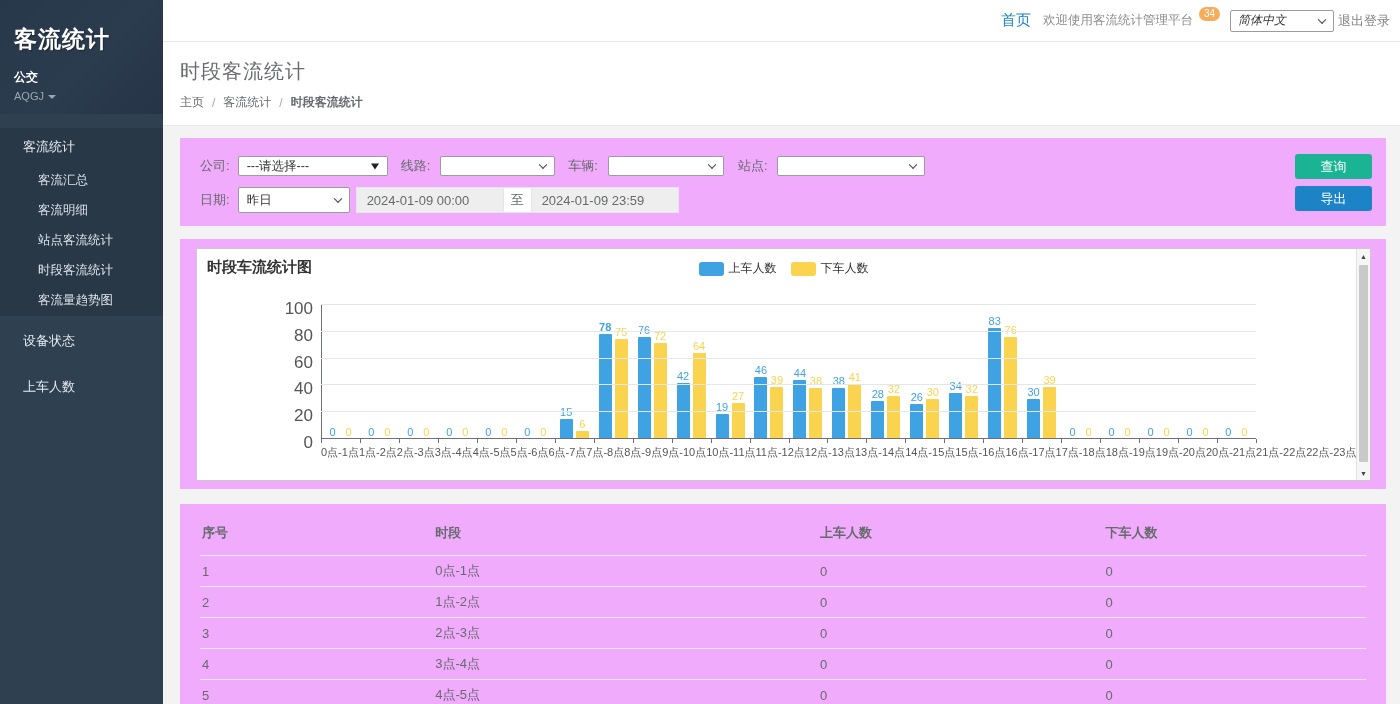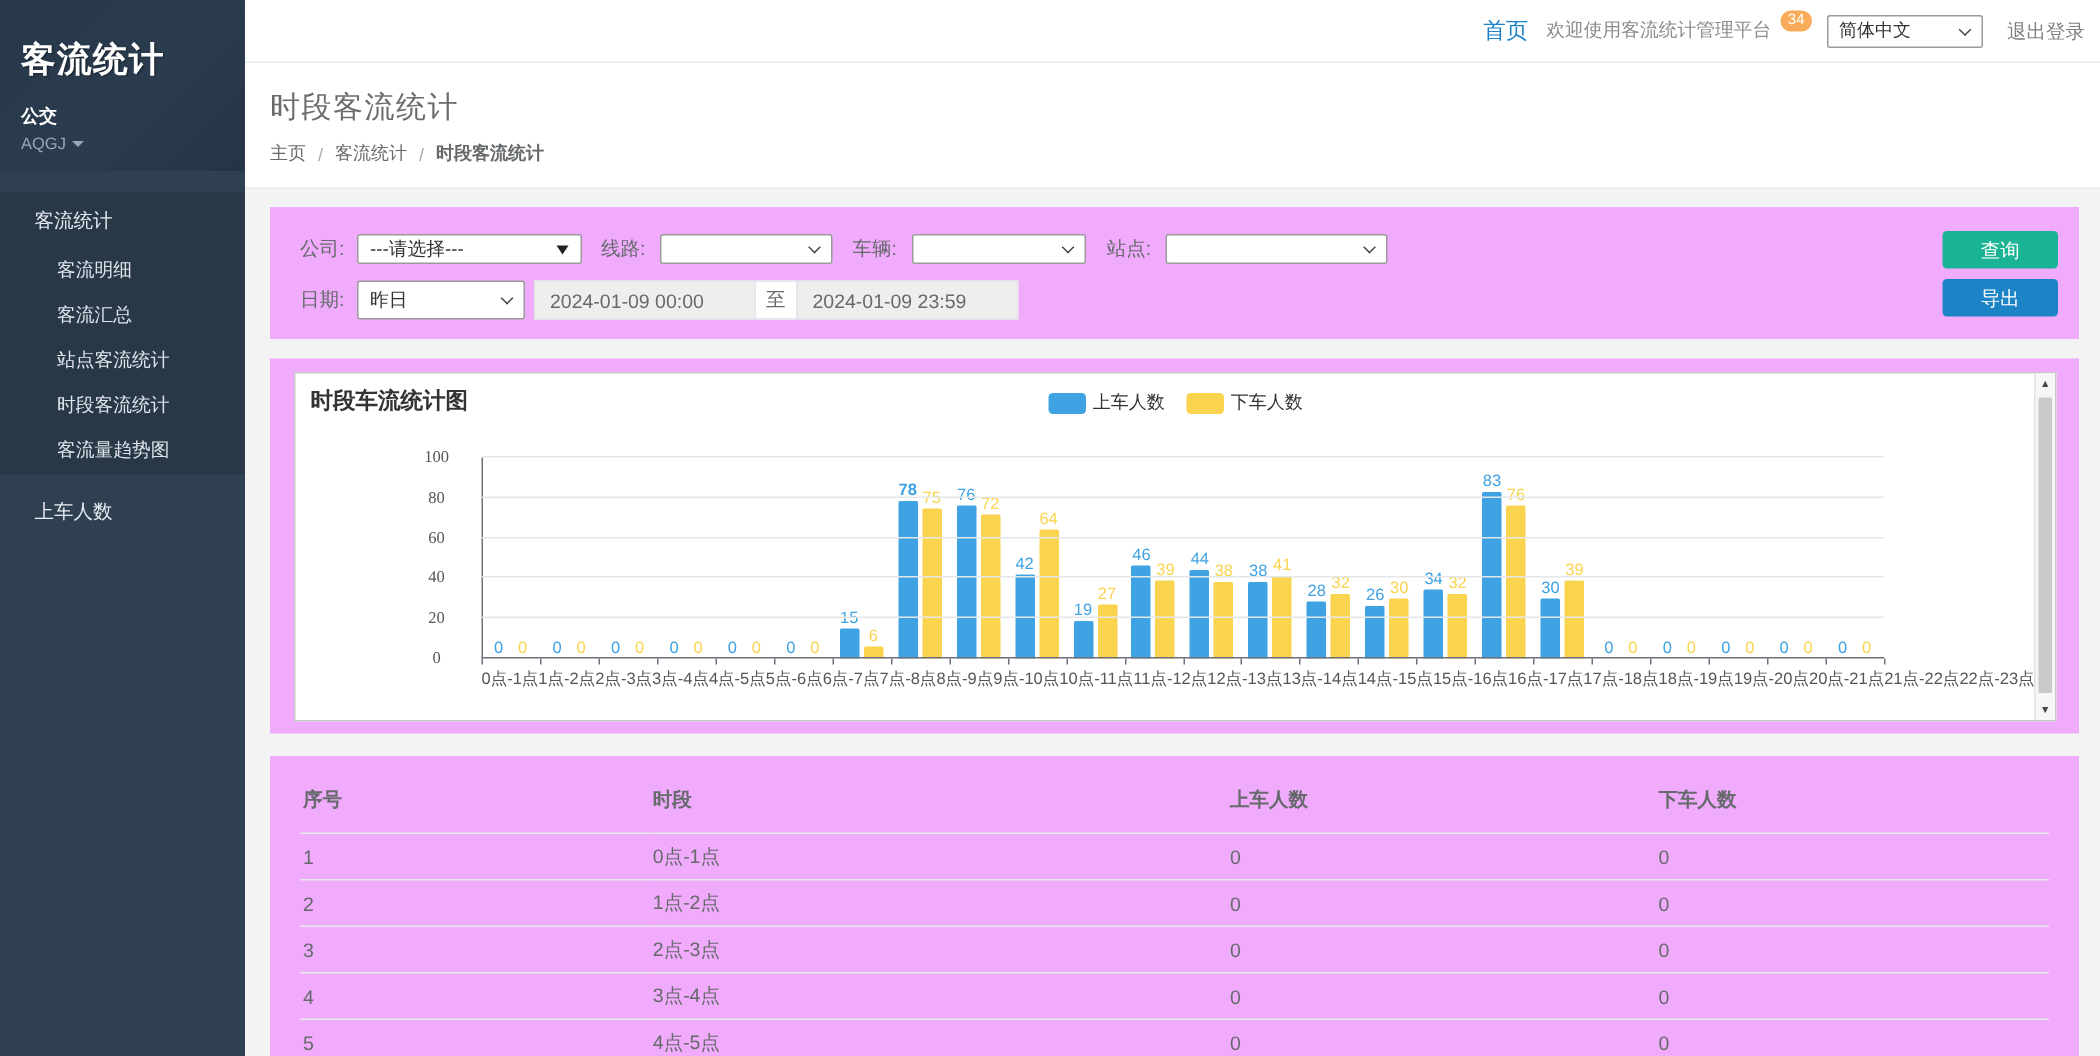--- a/index.html
+++ b/index.html
@@ -31,21 +31,21 @@
     display:flex; align-items:center; justify-content:flex-end; padding-right:10px; }
   .home-link { color:#1c84c6; font-size:15px; margin-right:12px; cursor:pointer; }
   .welcome { color:#8c8c8c; font-size:12.5px; }
   .badge { background:#f8ac59; color:#fff; font-size:10px; line-height:12px;
     padding:1px 5px; border-radius:8px; align-self:flex-start; margin:7px 10px 0 6px; }
   .ui-select { position:relative; background:#fff; border:1px solid #9b9b9b; border-radius:2px;
     font-size:12px; color:#333; display:flex; align-items:center; cursor:pointer; }
   .ui-select .chev { position:absolute; right:8px; top:50%; width:6px; height:6px;
     border-right:1.6px solid #444; border-bottom:1.6px solid #444;
     transform:translateY(-70%) rotate(45deg); }
-  .lang-select { width:104px; height:22px; padding-left:7px; margin-right:16px; }
+  .lang-select { width:104px; height:22px; padding-left:7px; margin-right:4px;font-style:italic; }
   .logout { color:#808080; font-size:13px; cursor:pointer; white-space:nowrap; }
 
   
   .page-heading { background:#fff; padding:16px 0 14px 17px; border-bottom:1px solid #e7eaec; }
   .page-title { color:#6a6c6f; font-size:20px; font-weight:400; letter-spacing:1px; }
   .breadcrumb { margin-top:9px; font-size:12px; color:#676a6c; display:flex; gap:8px; align-items:center; }
   .breadcrumb .sep { color:#aaa; }
   .breadcrumb .active { font-weight:bold; }
   .breadcrumb span.link { cursor:pointer; }
 
@@ -82,21 +82,21 @@
   .chart-title { position:absolute; left:10px; top:9px; font-size:15px; font-weight:bold; color:#333; }
   .legend { position:absolute; top:11px; left:50%; transform:translateX(-50%);
     display:flex; gap:14px; align-items:center; }
   .legend-item { display:flex; align-items:center; gap:5px; cursor:pointer; }
   .legend-swatch { width:25px; height:14px; border-radius:3px; }
   .legend-label { font-size:12px; color:#333; }
   .plot { position:absolute; left:124px; top:56px; width:935px; height:134px; }
   .yaxis-line { position:absolute; left:0; top:0; bottom:0; width:1px; background:#6e7079; }
   .gridline { position:absolute; left:0; right:0; height:1px; background:#e4e7ea; }
   .gridline.axis { background:#6e7079; }
-  .ylabel { position:absolute; width:44px; text-align:center; font-size:11px; color:#555;font-family:Liberation Serif, serif; }
+  .ylabel { position:absolute; width:44px; text-align:right; font-size:17px; color:#555; }
   .bars-row { position:absolute; left:0; right:0; bottom:0; top:0; display:flex; align-items:flex-end; }
   .slot { flex:1; display:flex; justify-content:center; align-items:flex-end; gap:3px; height:100%; }
   .barwrap { display:flex; flex-direction:column; align-items:center; justify-content:flex-end; width:13px; }
   .bar-label { font-size:11px; margin-bottom:1px; line-height:12px; }
   .bar { width:13px; border-radius:1px 1px 0 0; }
   .xticks { position:absolute; left:124px; top:190px; width:935px; height:5px; }
   .xtick { position:absolute; top:0; width:1px; height:4px; background:#6e7079; }
   .xlabels { position:absolute; left:124px; top:196px; width:935px; display:flex; }
   .xlabel { flex:1; text-align:center; font-size:11px; color:#555; white-space:nowrap; overflow:visible; }
   .vscroll { position:absolute; right:0; top:0; bottom:0; width:14px; background:#f6f6f6;
@@ -123,27 +123,28 @@
   <div class="logo-area">
     <div class="logo">客流统计</div>
     <div class="org">公交</div>
     <div class="user">
       <span>AQGJ</span><span class="caret"></span>
     </div>
   </div>
   <div class="nav">
     <div class="nav-section">
       <div class="nav-item level1">客流统计</div>
+      <div class="nav-item level2">客流汇总</div>
       <div class="nav-item level2">客流明细</div>
-      <div class="nav-item level2">客流汇总</div>
       <div class="nav-item level2">站点客流统计</div>
       <div class="nav-item level2">时段客流统计</div>
       <div class="nav-item level2">客流量趋势图</div>
     </div>
     <div class="nav-plain">
+      <div class="nav-item level1 root top-gap">设备状态</div>
       <div class="nav-item level1 root top-gap">上车人数</div>
     </div>
   </div>
 </div>
 
 <div class="main">
 
   <div class="topbar">
     <span class="home-link">首页</span>
     <span class="welcome">欢迎使用客流统计管理平台</span>

